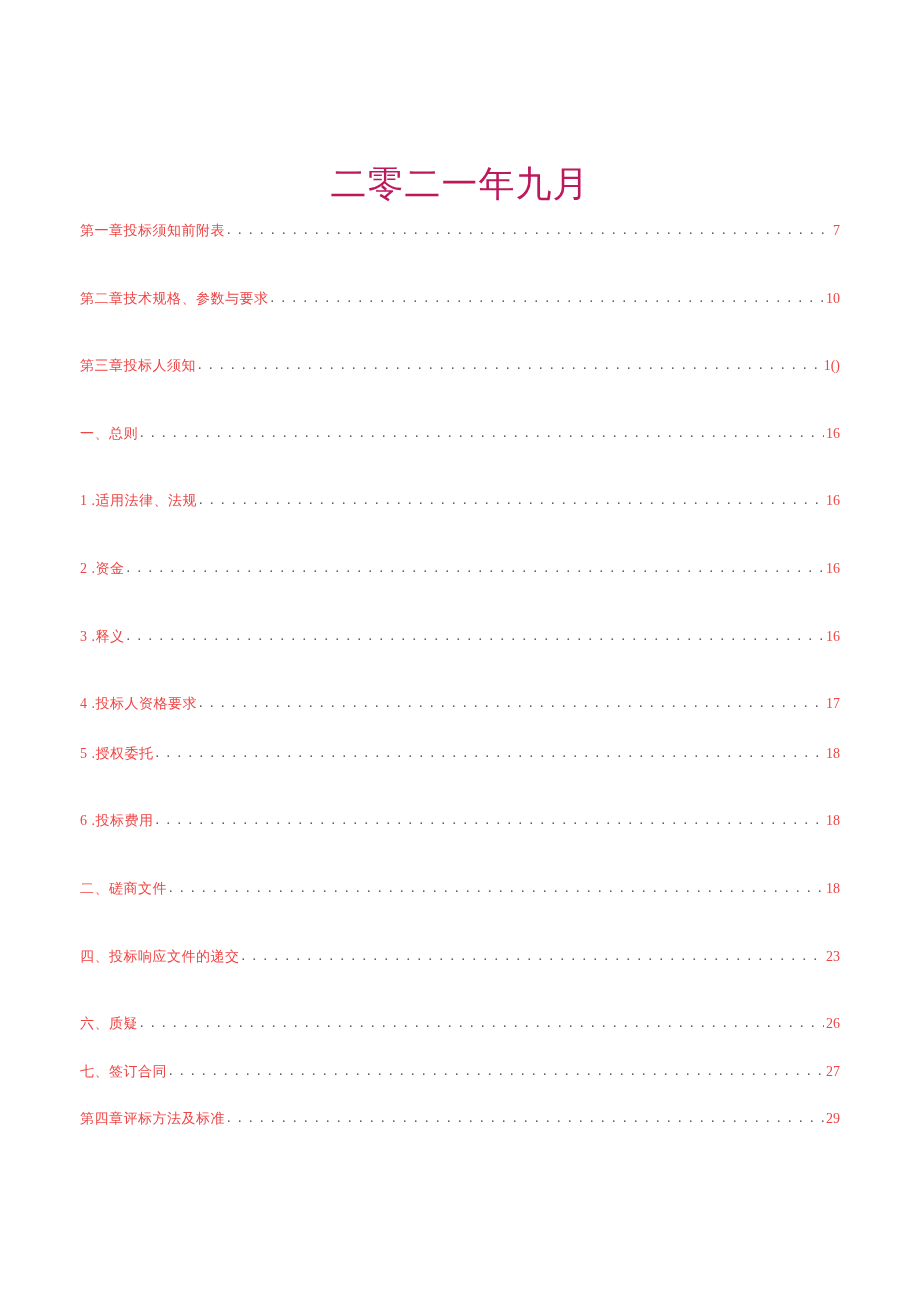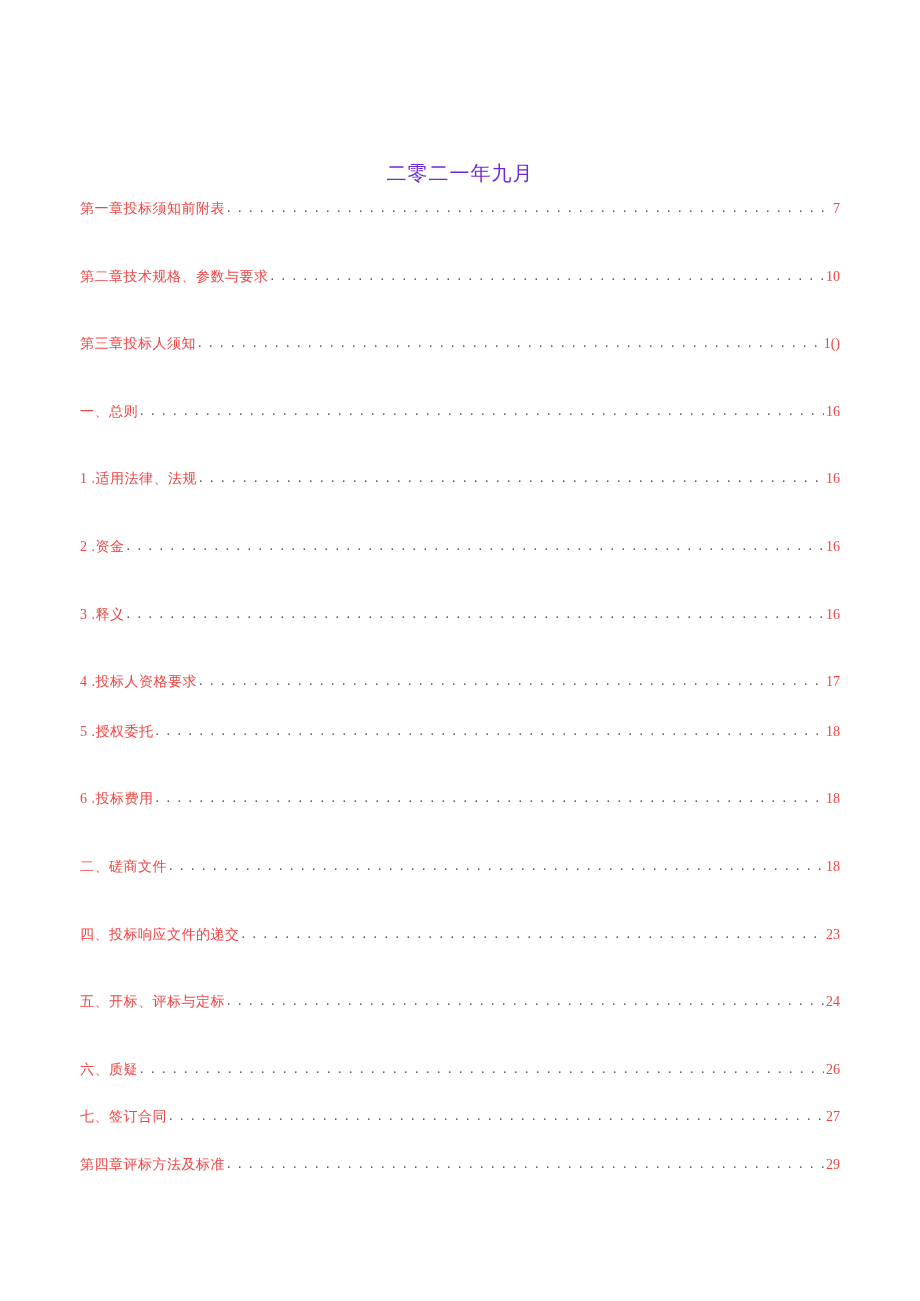--- a/index.html
+++ b/index.html
@@ -9,25 +9,25 @@
       width: 920px;
       height: 1301px;
       position: relative;
       color: #333;
     }
     .page {
       padding: 160px 80px 60px 80px;
     }
     .title {
       text-align: center;
-      font-size: 20px;
+      font-size: 36px;
       font-weight: normal;
       margin-bottom: 12px;
       letter-spacing: 1px;
-      color: #6d28d9;
+      color: #be185d;
     }
     .toc-entry {
       display: flex;
       align-items: baseline;
       font-size: 14px;
       color: #ef4444;
       line-height: 1.4;
       white-space: nowrap;
       overflow: hidden;
     }
@@ -116,25 +116,20 @@
         <span class="toc-label">二、磋商文件</span>
         <span class="toc-dots"></span>
         <span class="toc-page"> 18</span>
       </div>
       <div class="toc-entry gap-lg">
         <span class="toc-label">四、投标响应文件的递交</span>
         <span class="toc-dots"></span>
         <span class="toc-page"> 23</span>
       </div>
       <div class="toc-entry gap-lg">
-        <span class="toc-label">五、开标、评标与定标</span>
-        <span class="toc-dots"></span>
-        <span class="toc-page"> 24</span>
-      </div>
-      <div class="toc-entry gap-lg">
         <span class="toc-label">六、质疑</span>
         <span class="toc-dots"></span>
         <span class="toc-page"> 26</span>
       </div>
       <div class="toc-entry gap-md">
         <span class="toc-label">七、签订合同</span>
         <span class="toc-dots"></span>
         <span class="toc-page"> 27</span>
       </div>
       <div class="toc-entry gap-md">

